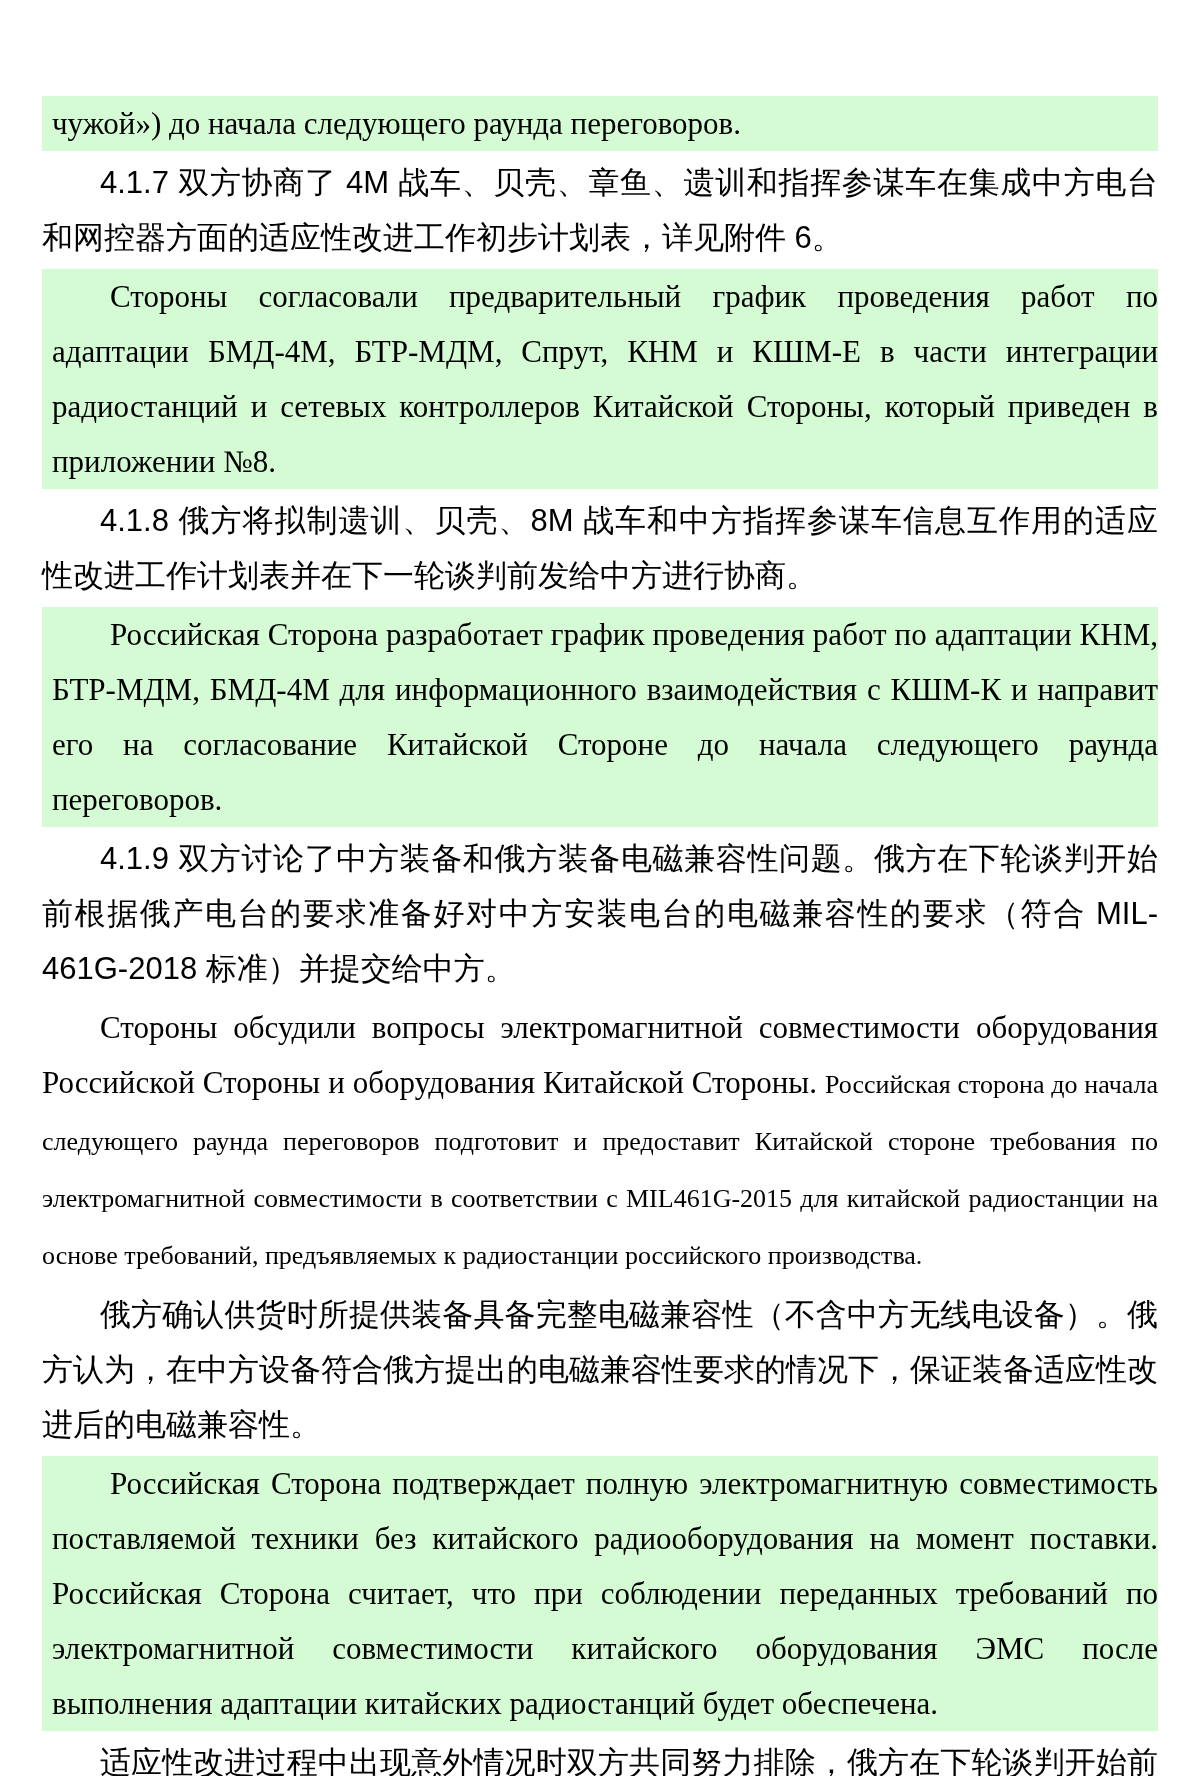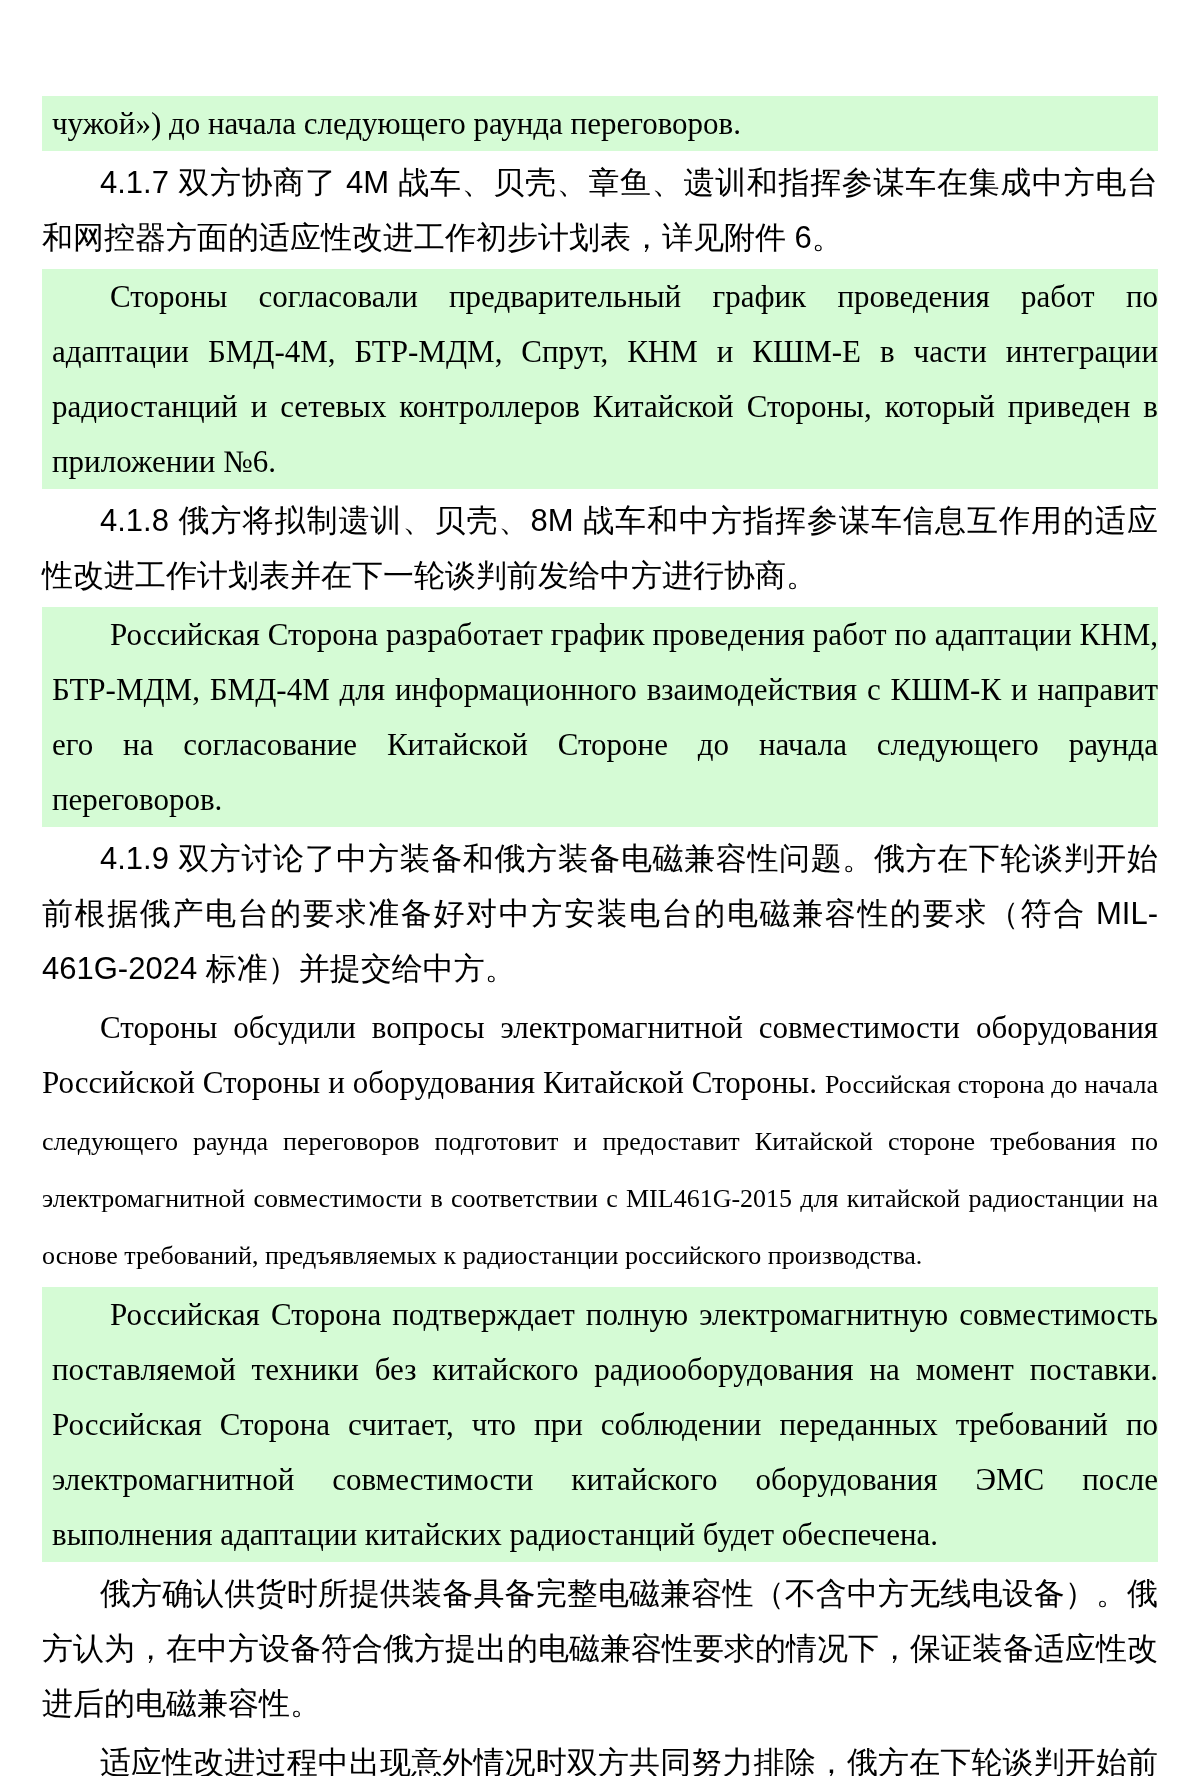--- a/index.html
+++ b/index.html
@@ -46,31 +46,31 @@
 </head>
 <body>
 
 <div class="page">
   <div class="content">
 
     <p class="para ru hl">чужой») до начала следующего раунда переговоров.</p>
 
     <p class="para zh indent">4.1.7 双方协商了 4M 战车、贝壳、章鱼、遗训和指挥参谋车在集成中方电台和网控器方面的适应性改进工作初步计划表，详见附件 6。</p>
 
-    <p class="para ru indent hl">Стороны согласовали предварительный график проведения работ по адаптации БМД-4М, БТР-МДМ, Спрут, КНМ и КШМ-Е в части интеграции радиостанций и сетевых контроллеров Китайской Стороны, который приведен в приложении №6.</p>
+    <p class="para ru indent hl">Стороны согласовали предварительный график проведения работ по адаптации БМД-4М, БТР-МДМ, Спрут, КНМ и КШМ-Е в части интеграции радиостанций и сетевых контроллеров Китайской Стороны, который приведен в приложении №8.</p>
 
     <p class="para zh indent">4.1.8 俄方将拟制遗训、贝壳、8M 战车和中方指挥参谋车信息互作用的适应性改进工作计划表并在下一轮谈判前发给中方进行协商。</p>
 
     <p class="para ru indent hl">Российская Сторона разработает график проведения работ по адаптации КНМ, БТР-МДМ, БМД-4М для информационного взаимодействия с КШМ-К и направит его на согласование Китайской Стороне до начала следующего раунда переговоров.</p>
 
-    <p class="para zh indent">4.1.9 双方讨论了中方装备和俄方装备电磁兼容性问题。俄方在下轮谈判开始前根据俄产电台的要求准备好对中方安装电台的电磁兼容性的要求（符合 MIL-461G-2024 标准）并提交给中方。</p>
+    <p class="para zh indent">4.1.9 双方讨论了中方装备和俄方装备电磁兼容性问题。俄方在下轮谈判开始前根据俄产电台的要求准备好对中方安装电台的电磁兼容性的要求（符合 MIL-461G-2018 标准）并提交给中方。</p>
 
     <p class="para ru indent"><span>Стороны обсудили вопросы электромагнитной совместимости оборудования Российской Стороны и оборудования Китайской Стороны.</span> <span class="small-run">Российская сторона до начала следующего раунда переговоров подготовит и предоставит Китайской стороне требования по электромагнитной совместимости в соответствии с MIL461G-2015 для китайской радиостанции на основе требований, предъявляемых к радиостанции российского производства.</span></p>
 
+    <p class="para zh indent">俄方确认供货时所提供装备具备完整电磁兼容性（不含中方无线电设备）。俄方认为，在中方设备符合俄方提出的电磁兼容性要求的情况下，保证装备适应性改进后的电磁兼容性。</p>
+
     <p class="para ru indent hl">Российская Сторона подтверждает полную электромагнитную совместимость поставляемой техники без китайского радиооборудования на момент поставки. Российская Сторона считает, что при соблюдении переданных требований по электромагнитной совместимости китайского оборудования ЭМС после выполнения адаптации китайских радиостанций будет обеспечена.</p>
-
-    <p class="para zh indent">俄方确认供货时所提供装备具备完整电磁兼容性（不含中方无线电设备）。俄方认为，在中方设备符合俄方提出的电磁兼容性要求的情况下，保证装备适应性改进后的电磁兼容性。</p>
 
     <p class="para zh indent">适应性改进过程中出现意外情况时双方共同努力排除，俄方在下轮谈判开始前根据俄产电台的要求准备好对中方安装电台的电磁兼容性的要求。</p>
 
     <div class="page-number">20</div>
   </div>
 </div>
 
 </body></html>

